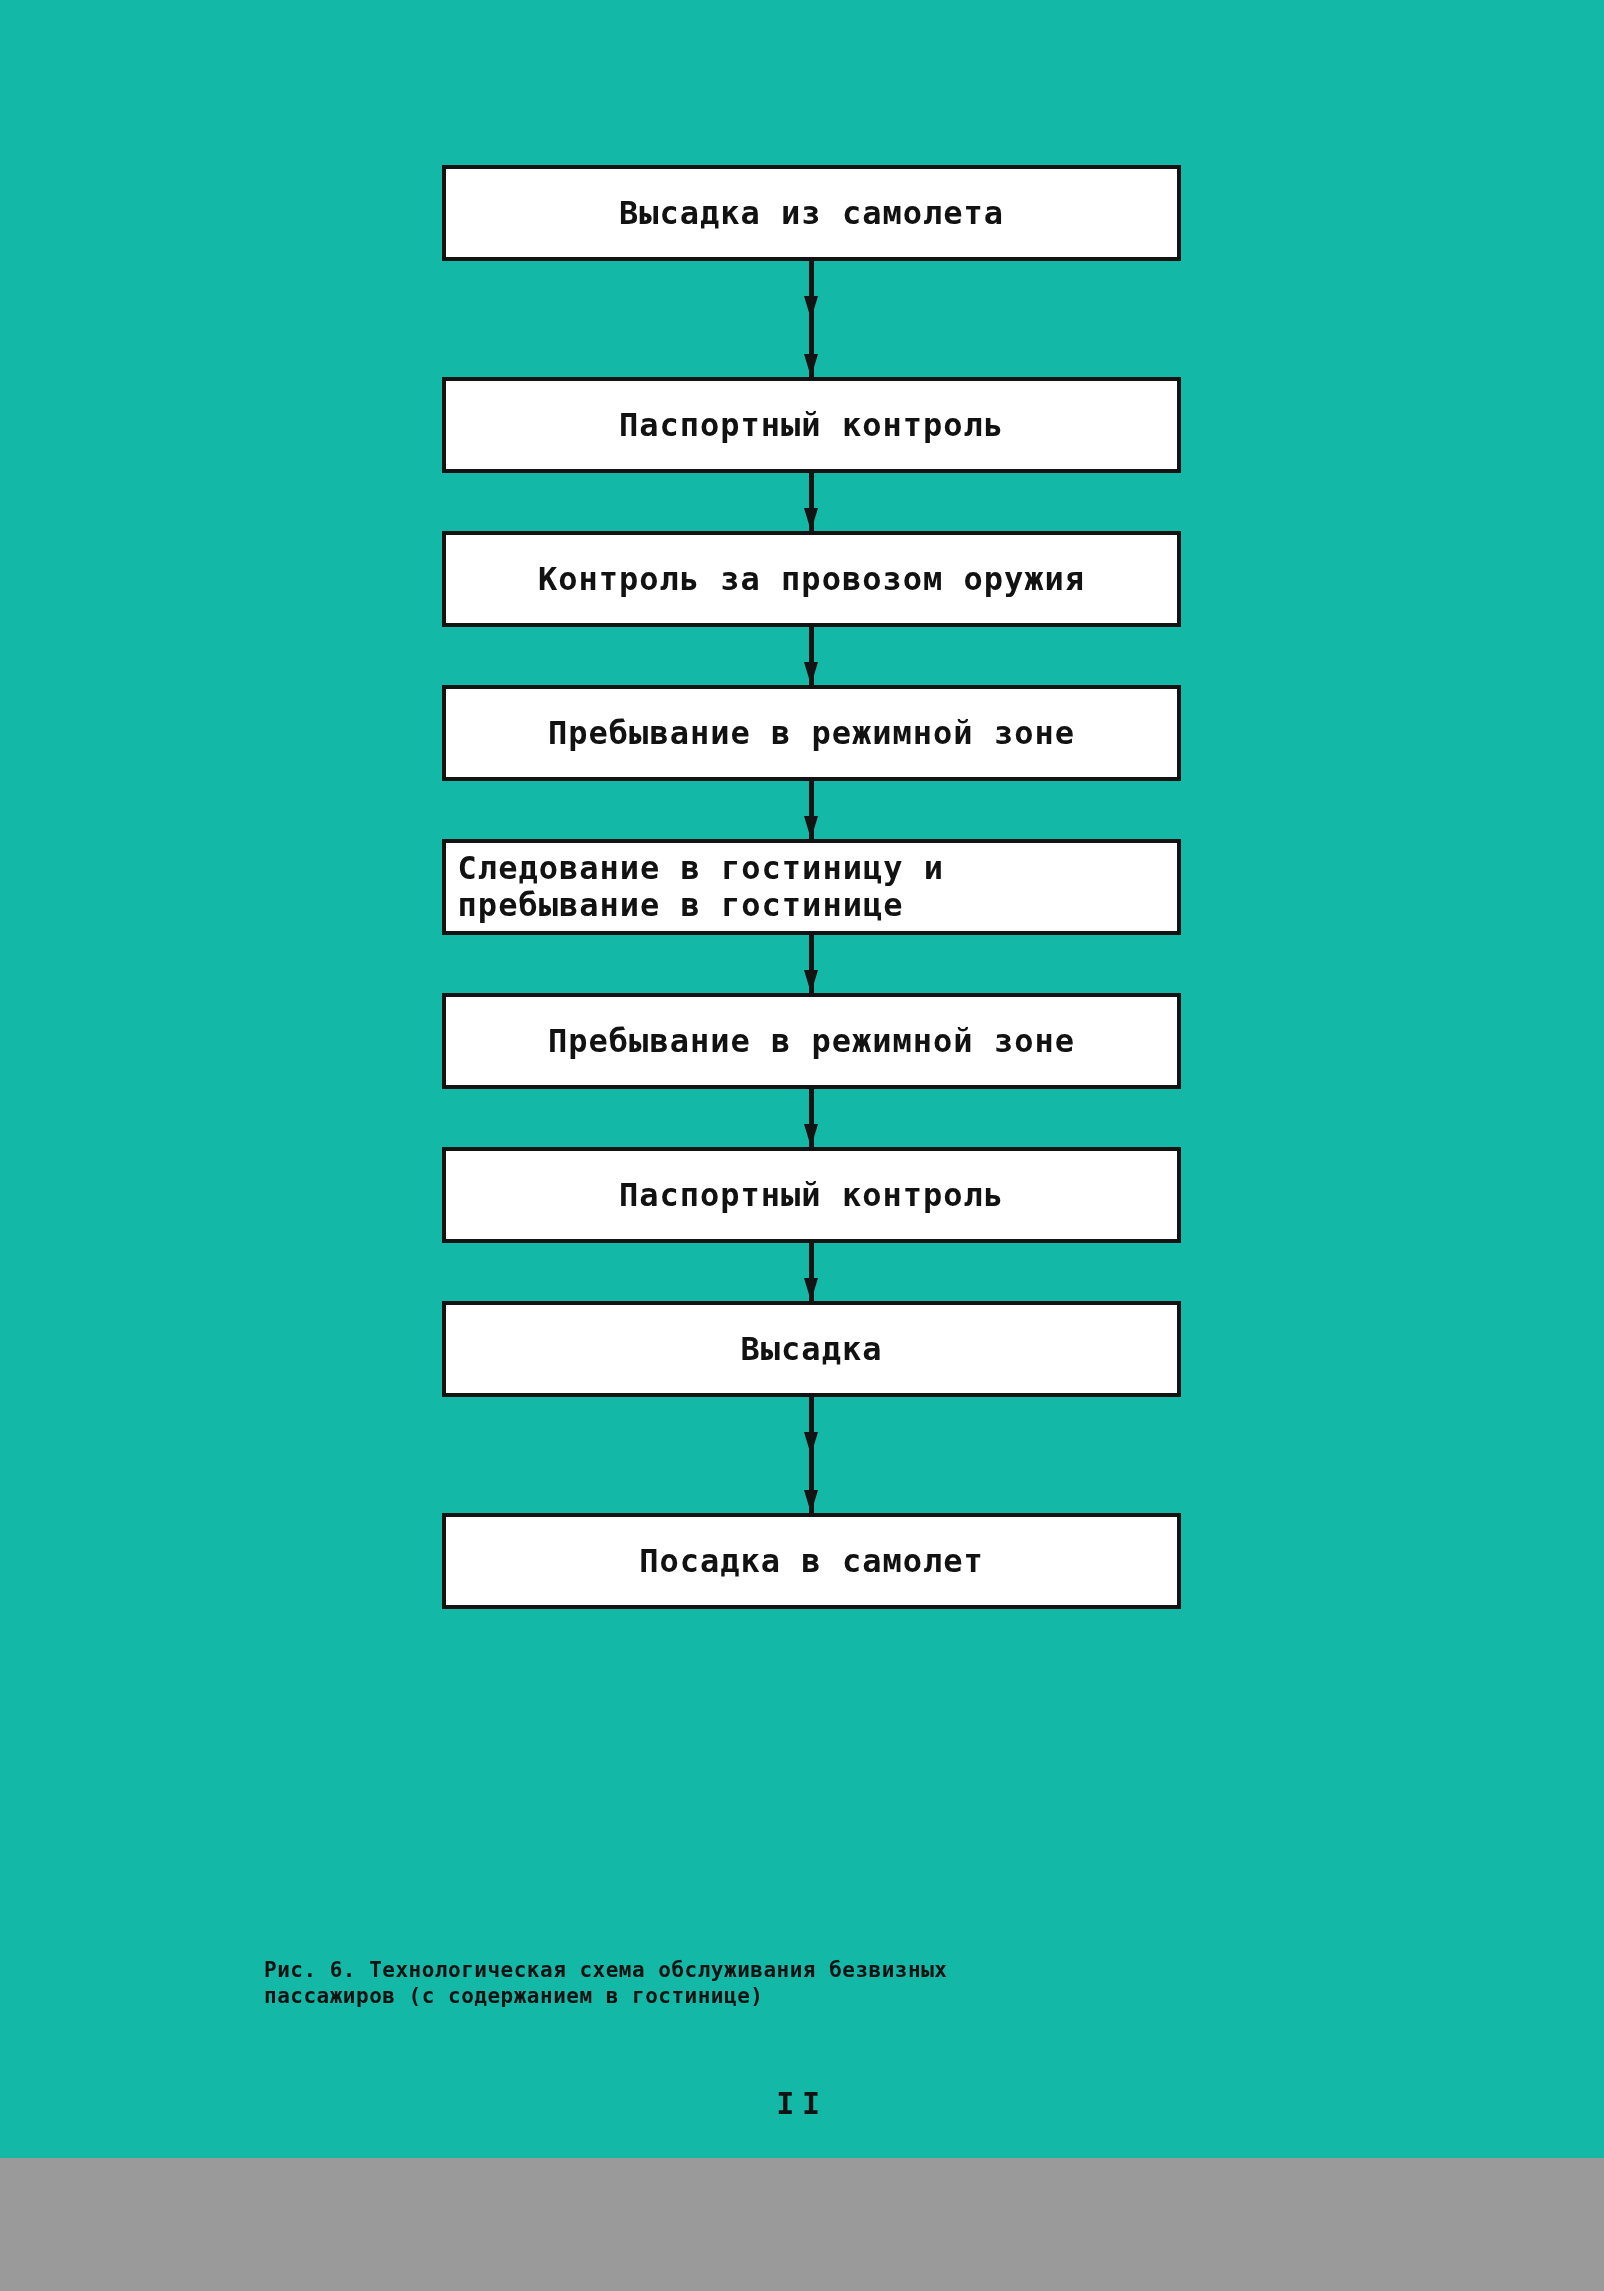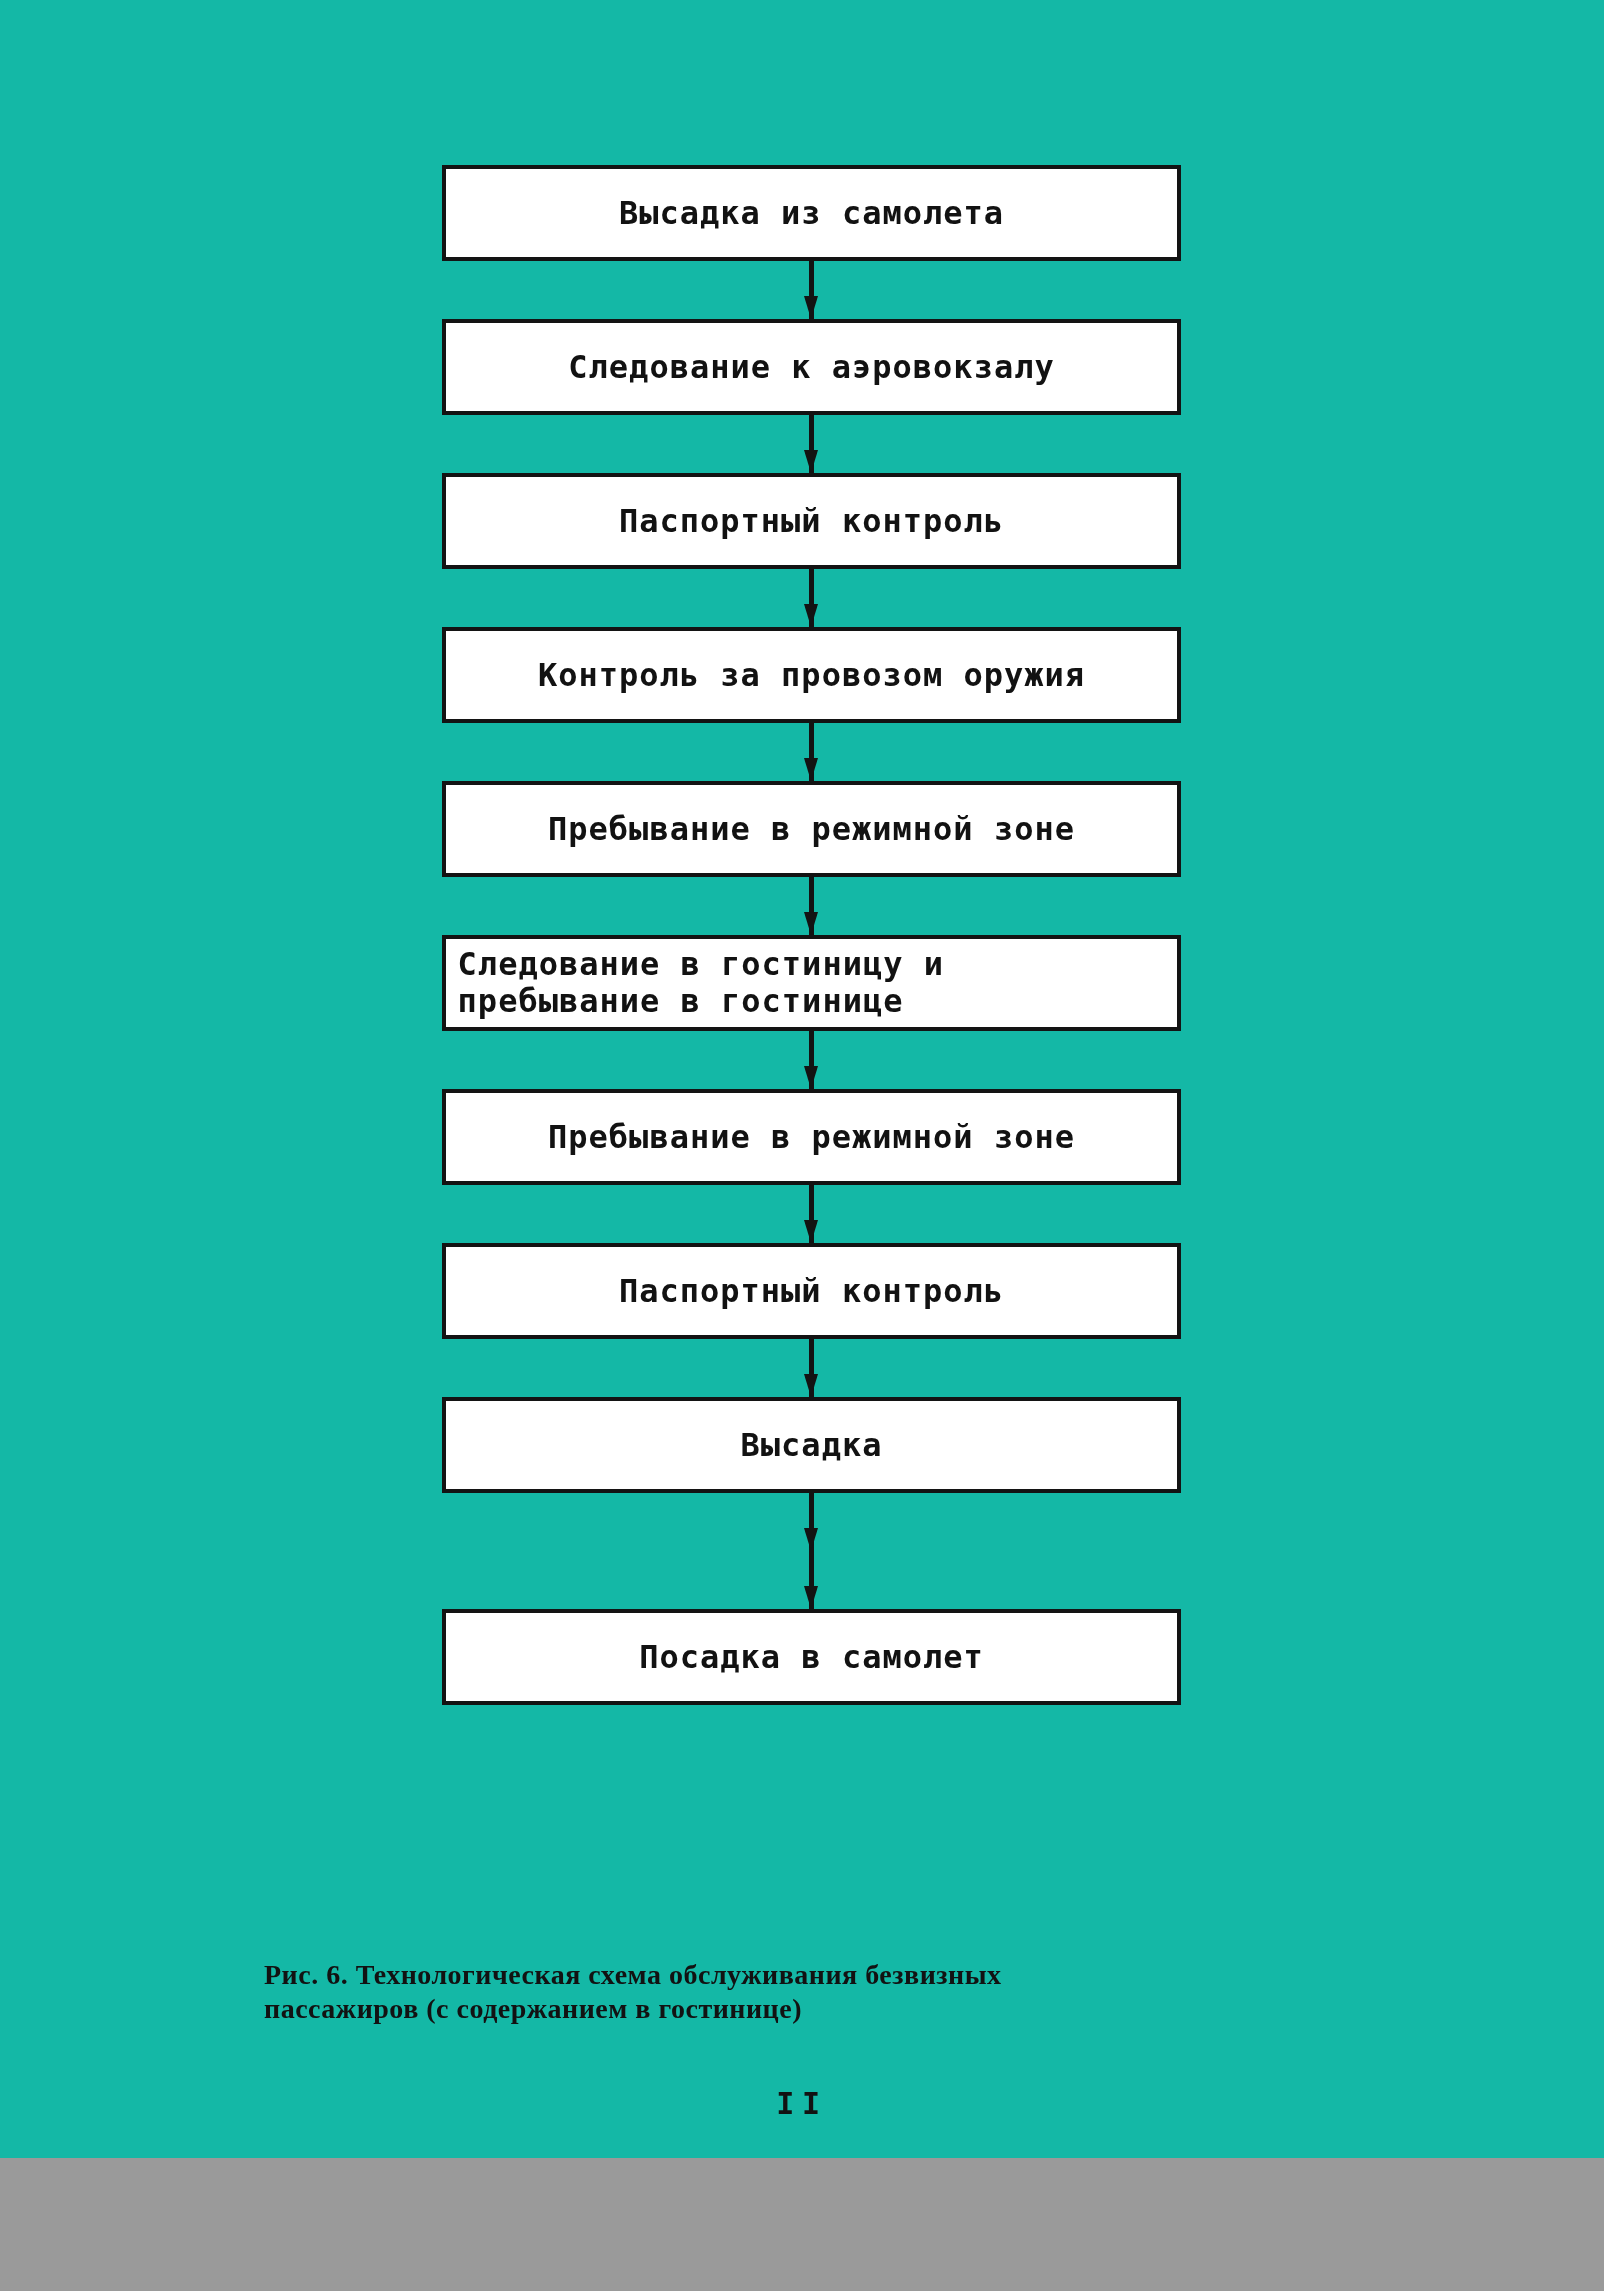--- a/index.html
+++ b/index.html
@@ -62,25 +62,24 @@
     height: 0;
     border-left: 7.8px solid transparent;
     border-right: 7.8px solid transparent;
     border-top: 23px solid #131313;
   }
   .caption {
     position: absolute;
     left: 264px;
     top: 1958px;
     width: 1106px;
-    font-size: 28px;
+    font-size: 21px;
     font-weight: bold;
     letter-spacing: 0.5px;
     line-height: 1.22;
-    font-family: Liberation Serif, serif;
   }
   .pagenum {
     position: absolute;
     left: 0;
     top: 2086px;
     width: 1604px;
     text-align: center;
     font-size: 30px;
     font-weight: bold;
     letter-spacing: 7.8px;
@@ -91,23 +90,20 @@
 
 <div class="page">
 
   <div class="flow">
 
     <div class="node">
       <span>Высадка из самолета</span>
     </div>
     <div class="arrow"></div>
 
-    <div class="node">
-      <span>Следование к аэровокзалу</span>
-    </div>
     <div class="arrow"></div>
 
     <div class="node">
       <span>Паспортный контроль</span>
     </div>
     <div class="arrow"></div>
 
     <div class="node">
       <span>Контроль за провозом оружия</span>
     </div>

